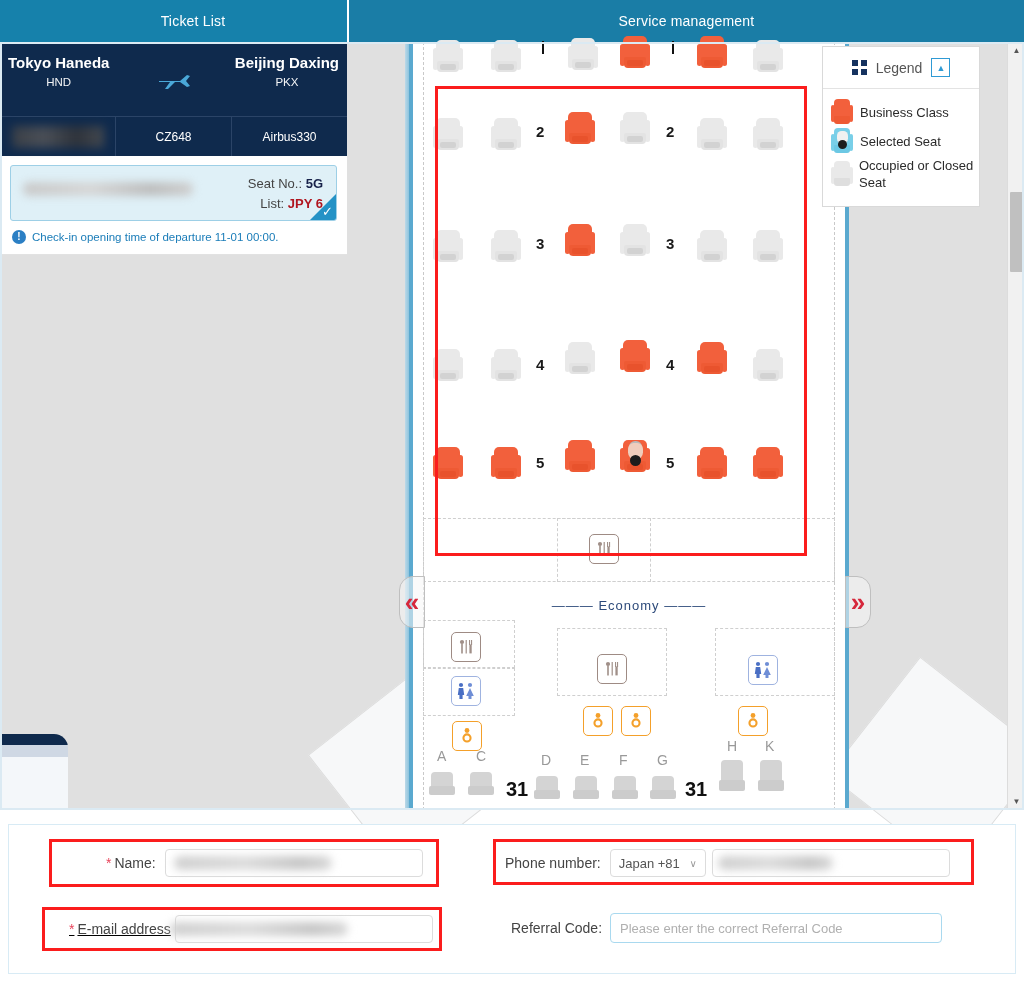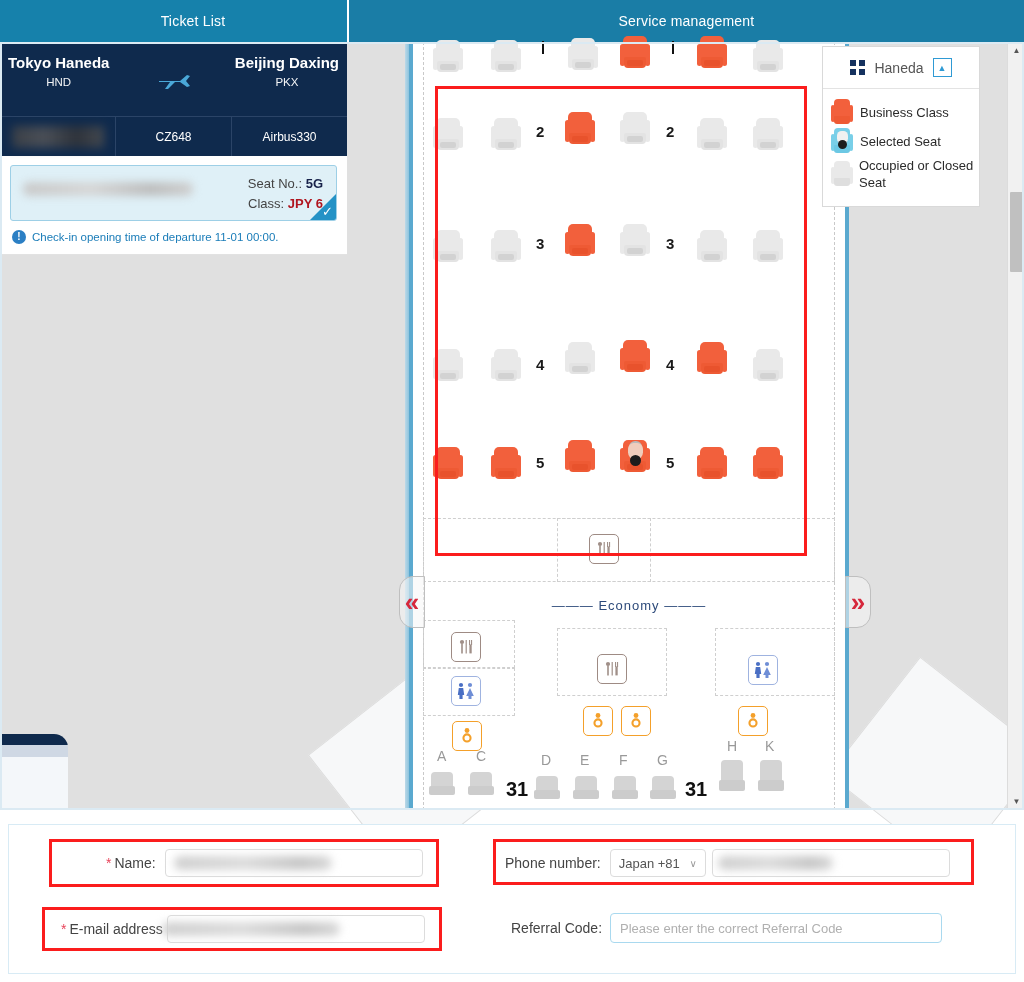--- a/index.html
+++ b/index.html
@@ -260,21 +260,21 @@
 
       <div class="seatrow-wrap">
         <div class="seat-card">
           <div class="namblur"></div>
           <div class="rightcol">
             <div class="line">
               <span>Seat No.:</span>
               <b>5G</b>
             </div>
             <div class="line">
-              <span>Class:</span>
+              <span>List:</span>
               <span class="fare">JPY 6</span>
             </div>
           </div>
           <div class="corner"></div>
           <div class="check">✓</div>
         </div>
       </div>
 
       <div class="notice">
         <span class="ibadge">!</span>
@@ -666,21 +666,21 @@
   </div>
 
   <div class="legend">
     <div class="legend-head">
       <span class="gicon">
           <i></i>
           <i></i>
           <i></i>
           <i></i>
         </span>
-      <span class="ltitle">Haneda</span>
+      <span class="ltitle">Legend</span>
       <span class="collapse">
         <span>▲</span>
       </span>
     </div>
     <div class="legend-body">
       <div class="lgrow">
         <span class="lseat biz-c">
             <i class="lb"></i>
             <i class="la1"></i>
             <i class="la2"></i>
@@ -724,21 +724,21 @@
   <div class="formcard">
 
     <div class="frow" style="left:97px; top:24px;">
       <span class="flabel"><span class="req">*</span><span>Name:</span></span>
       <span class="finput" style="width:258px; margin-left:9px; position:relative;">
         <span class="blurtext" style="left:8px; top:6px; width:158px; height:14px;"></span>
       </span>
     </div>
     <div class="redoutline" style="left:40px; top:14px; width:390px; height:48px;"></div>
 
-    <div class="frow" style="left:52px; top:90px;">
+    <div class="frow" style="left:60px; top:90px;text-decoration:underline;">
       <span class="flabel"><span class="req">*</span><span>E-mail address</span></span>
       <span class="finput" style="width:258px; margin-left:4px; position:relative;">
         <span class="blurtext" style="left:-6px; top:6px; width:178px; height:14px;"></span>
       </span>
     </div>
     <div class="redoutline" style="left:33px; top:82px; width:400px; height:44px;"></div>
 
     <div class="frow" style="left:496px; top:24px;">
       <span class="flabel">Phone number:</span>
       <span class="selectbox" style="margin-left:9px;">

